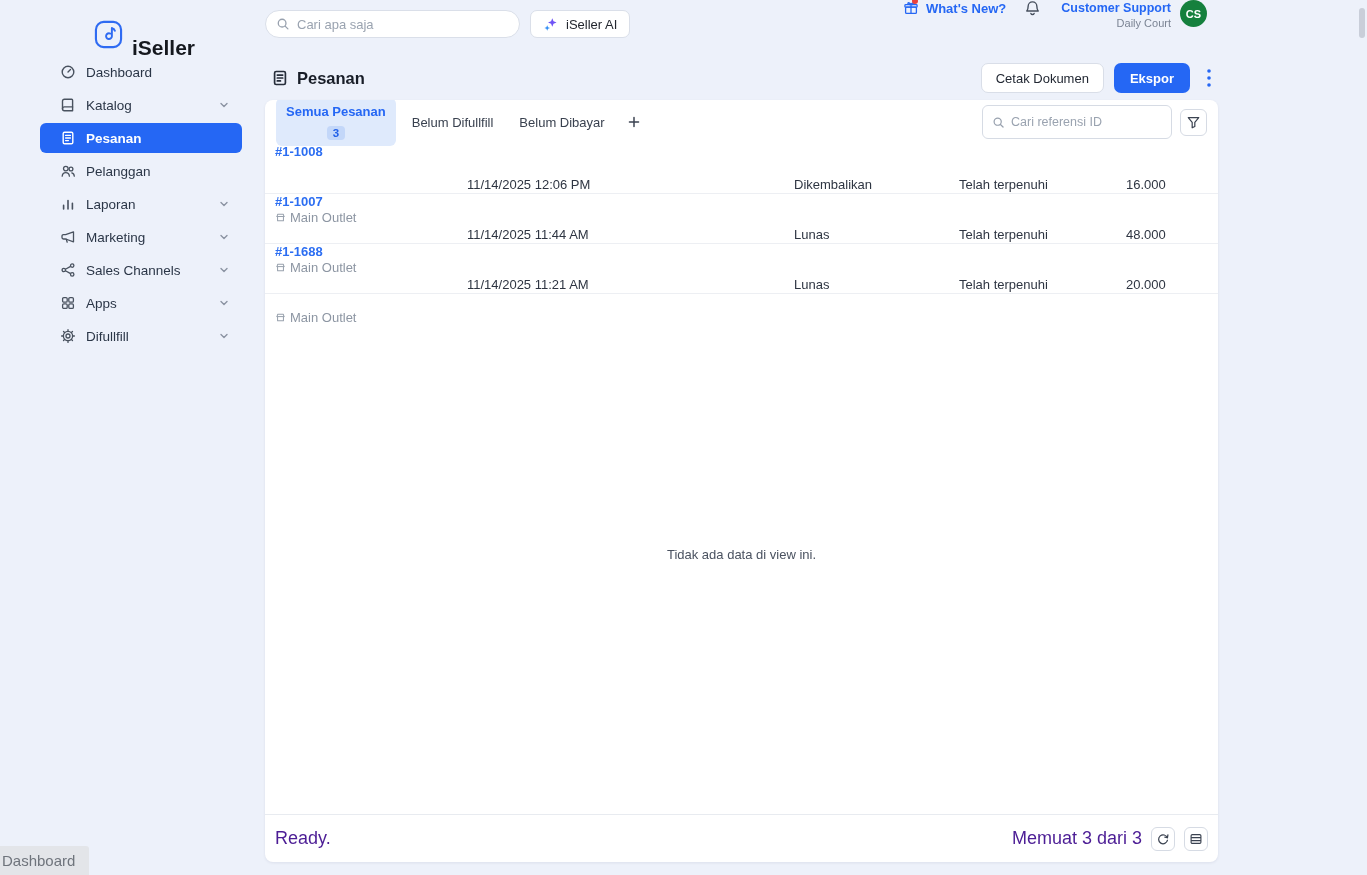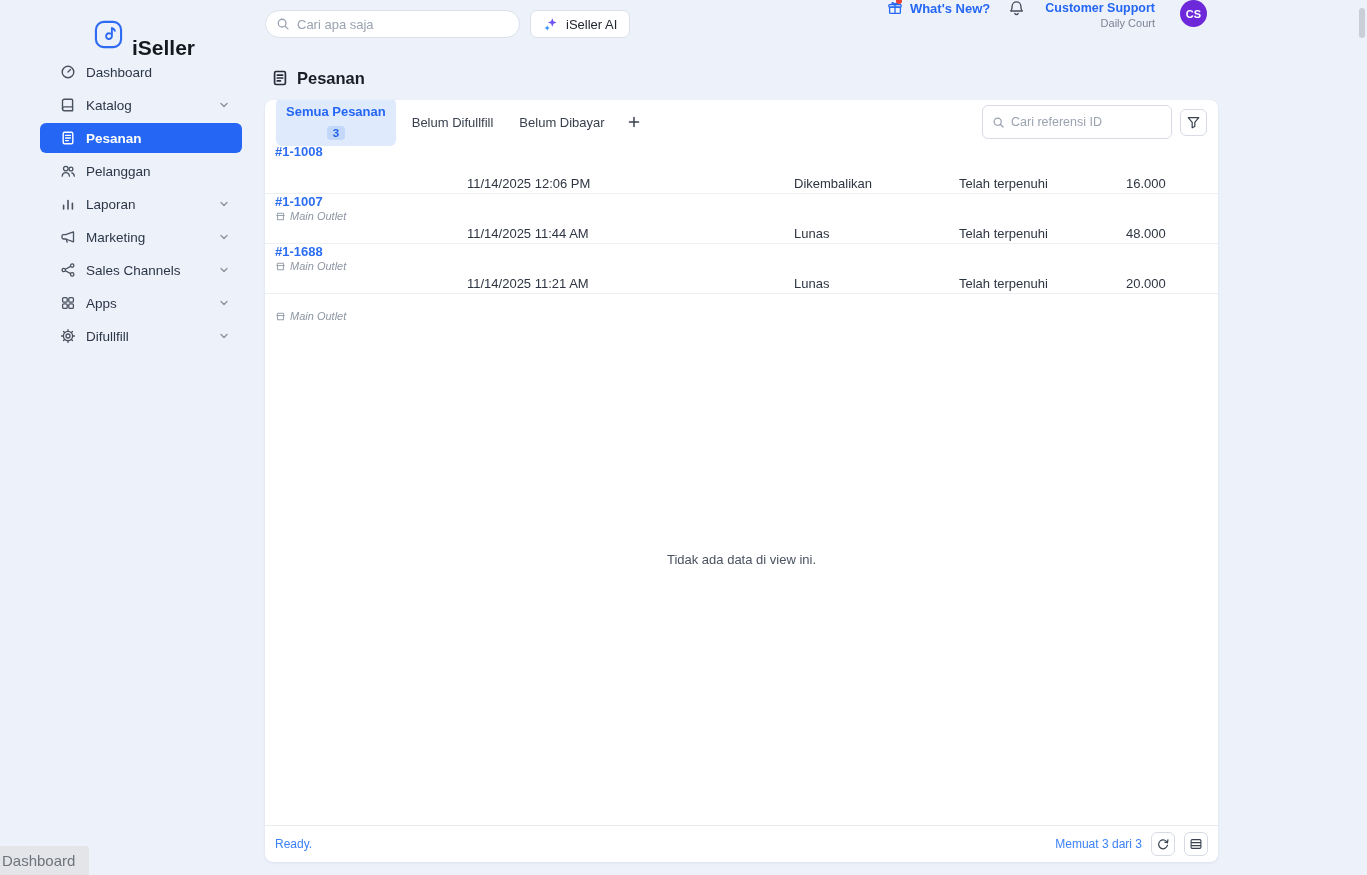--- a/index.html
+++ b/index.html
@@ -18,22 +18,22 @@
   .ai-btn { position:absolute; left:530px; top:10px; height:28px; padding:0 12px; background:#fff;
     border:1px solid #dadfe9; border-radius:7px; display:flex; align-items:center; gap:7px; font-size:13px; color:#23272f; cursor:pointer; }
   .topbar-right { position:absolute; right:160px; top:0; height:48px; display:flex; align-items:flex-start; }
   .whats-new { display:flex; align-items:center; gap:7px; color:#2567f4; font-size:13px; font-weight:600;
     margin-right:18px; cursor:pointer; position:relative; }
   .notif-dot { position:absolute; left:9px; top:-2px; width:6px; height:6px; border-radius:50%; background:#e8403a; }
   .bell-btn { margin-right:20px; cursor:pointer; display:flex; }
   .user-meta { text-align:right; line-height:1.3; margin-right:9px; cursor:pointer; }
   .user-name { color:#2567f4; font-size:12.5px; font-weight:700; }
   .user-org { color:#7b8494; font-size:11px; }
-  .avatar { width:27px; height:27px; border-radius:50%; background:#6d28d9; color:#fff; font-size:11px; font-weight:700;
-    display:flex; align-items:center; justify-content:center; cursor:pointer;margin-left:16px; }
+  .avatar { width:27px; height:27px; border-radius:50%; background:#15803d; color:#fff; font-size:11px; font-weight:700;
+    display:flex; align-items:center; justify-content:center; cursor:pointer; }
 
   
   .sidebar { position:absolute; top:57px; left:0; width:265px; }
   .side-item { display:flex; align-items:center; height:30px; margin:0 23px 3px 40px; border-radius:6px;
     padding:0 12px 0 20px; color:#2b3647; font-size:13.5px; cursor:pointer; }
   .side-item .icon { width:16px; height:16px; color:#49525f; display:flex; margin-right:10px; flex:none; }
   .side-item.active { background:#2567f4; color:#fff; font-weight:600; }
   .side-item.active .icon { color:#fff; }
   .chev { margin-left:auto; color:#8b93a2; display:flex; }
 
@@ -63,27 +63,27 @@
   .ref-search input { font-size:12.5px; }
   .icon-btn { width:27px; height:27px; border:1px solid #d6dbe4; border-radius:6px; background:#fff;
     display:flex; align-items:center; justify-content:center; cursor:pointer; }
 
   .grid { display:grid; grid-template-columns:192px 164px 163px 165px 167px 1fr; padding-left:10px; }
   .thead { background:#f6f7fa; height:23px; align-items:center; font-size:12.5px; color:#424c5c;
     border-top:1px solid #eef0f4; border-bottom:1px solid #eef0f4; flex:none; }
   .trow { height:50px; align-items:center; border-bottom:1px solid #edeff3; font-size:13px; color:#2e3542; flex:none; cursor:pointer; }
   .ref-cell { display:flex; flex-direction:column; justify-content:center;gap:48px; }
   .ref-link { color:#2c6ef2; font-size:13px; font-weight:600; text-decoration:none; width:max-content; }
-  .outlet { display:flex; align-items:center; gap:4px; color:#8d96a3; font-size:11px; margin-top:3px;font-style:italic; }
+  .outlet { display:flex; align-items:center; gap:4px; color:#8d96a3; font-size:13px; margin-top:3px; }
   .outlet .sicon { display:flex; color:#98a1ad; }
 
   .empty-area { flex:1; display:flex; align-items:center; justify-content:center; font-size:13px; color:#4a5260; }
 
-  .card-footer { height:37px; border-top:1px solid #e8ebf0; display:flex; align-items:center; padding:0 10px;
-    font-size:12px; color:#3b82f6; flex:none; }
+  .card-footer { height:48px; border-top:1px solid #e8ebf0; display:flex; align-items:center; padding:0 10px;
+    font-size:18px; color:#4c1d95; flex:none; }
   .footer-right { margin-left:auto; display:flex; align-items:center; gap:9px; }
   .mini-btn { width:24px; height:24px; border:1px solid #d6dbe4; border-radius:6px; background:#fff;
     display:flex; align-items:center; justify-content:center; cursor:pointer; }
 
   .status-tip { position:absolute; left:0; bottom:0; height:29px; background:rgba(226,228,231,0.92); color:#6f747c;
     font-size:15px; display:flex; align-items:center; padding:0 14px 0 2px; border-top-right-radius:3px; }
   .scroll-thumb { position:absolute; right:2px; top:8px; width:6px; height:30px; background:#c9ced9; border-radius:3px; }
 </style>
 </head>
 <body>
@@ -281,20 +281,31 @@
 
   <main class="main">
     <div class="page-header">
       <span class="title-icon">
         <svg viewBox="0 0 16 16" width="18" height="18" fill="none" stroke="currentColor" stroke-width="1.5" stroke-linecap="round" stroke-linejoin="round">
           <rect x="3.2" y="2.2" width="9.6" height="11.6" rx="1.4"></rect>
           <path d="M5.6 5.4h4.8M5.6 8h4.8M5.6 10.6h2.8"></path>
         </svg>
       </span>
       <h1 class="page-title">Pesanan</h1>
+      <div class="header-actions">
+        <button class="btn-light">Cetak Dokumen</button>
+        <button class="btn-primary">Ekspor</button>
+        <span class="kebab">
+          <svg width="4" height="18" viewBox="0 0 4 18">
+            <circle cx="2" cy="2" r="1.8" fill="#2567f4"></circle>
+              <circle cx="2" cy="9" r="1.8" fill="#2567f4"></circle>
+              <circle cx="2" cy="16" r="1.8" fill="#2567f4"></circle>
+          </svg>
+        </span>
+      </div>
     </div>
 
     <section class="card">
 
       <div class="tabbar">
         <div class="tab active">
           <span>Semua Pesanan</span>
           <span class="tab-count">3</span>
         </div>
         <div class="tab">

